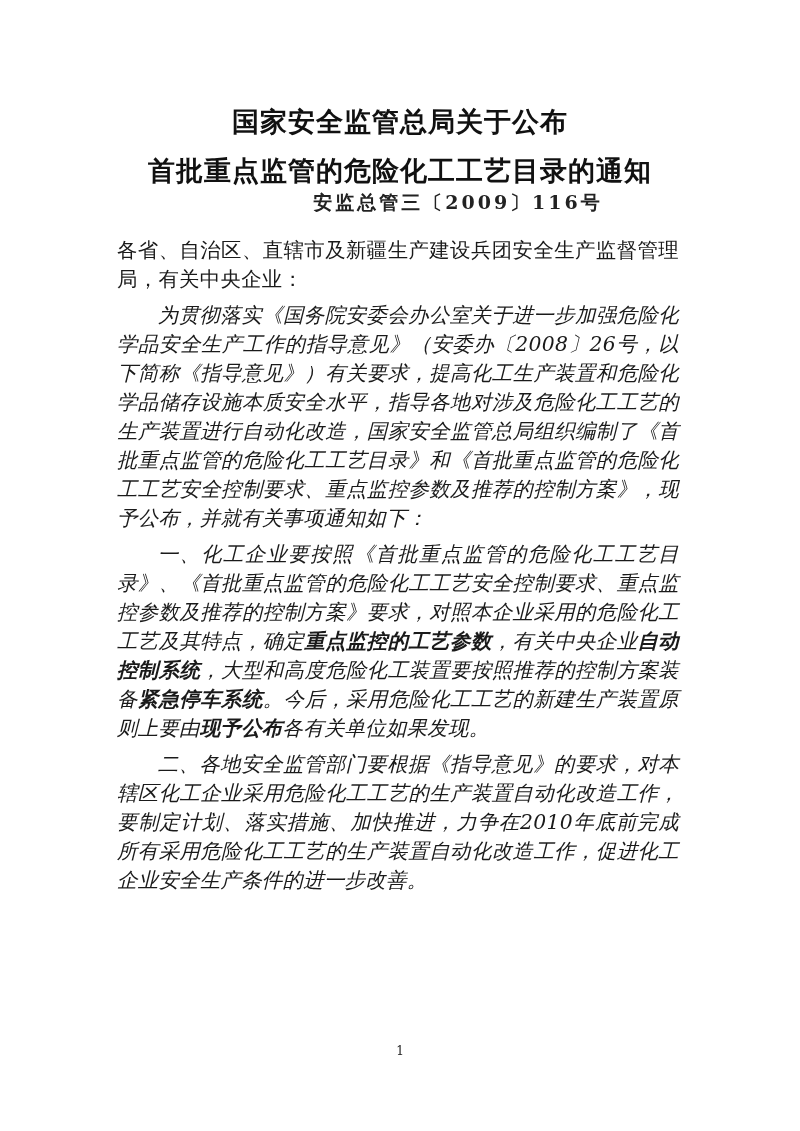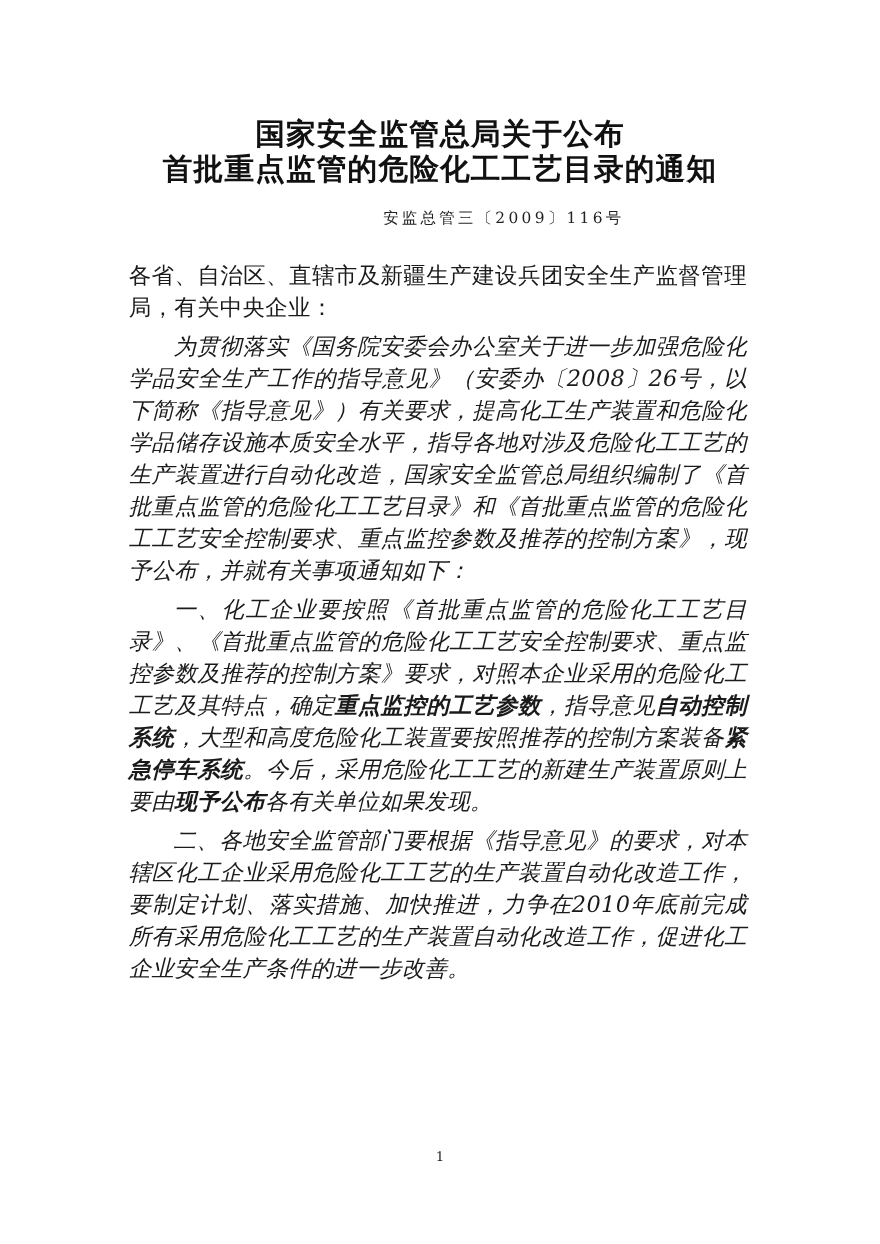--- a/index.html
+++ b/index.html
@@ -3,40 +3,40 @@
 <meta charset="utf-8">
 <style>
   html, body { margin: 0; padding: 0; background: #ffffff; }
   body { width: 800px; height: 1131px; position: relative; overflow: hidden;
          font-family: "DejaVu Serif", "Liberation Serif", serif; color: #1a1a1a; }
   .page { position: absolute; left: 0; top: 0; width: 800px; height: 1131px; background: #fff; }
   .title { position: absolute; left: 0; width: 800px; text-align: center;
            font-family: "DejaVu Sans", "Liberation Sans", sans-serif; font-weight: bold;
            font-size: 27px; letter-spacing: 1px; color: #111; white-space: nowrap; }
   .t1 { top: 104px; }
-  .t2 { top: 136px; }
+  .t2 { top: 153px; }
   .docno { position: absolute; top: 190px; left: 0; width: 800px; text-align: center;
-           font-size: 14px; letter-spacing: 3px; color: #222; white-space: nowrap; padding-left: 116px; box-sizing: border-box; }
+           font-size: 19px; letter-spacing: 3px; color: #222; white-space: nowrap; padding-left: 116px; box-sizing: border-box; font-weight: bold; }
   .body { position: absolute; left: 117px; top: 236px; width: 562px; }
   .para { font-size: 20.4px; line-height: 29px; text-align: justify; text-align-last: left;
           margin: 0 0 7px 0; letter-spacing: 0.3px; word-break: break-all; }
   .indent { text-indent: 2em; font-style: italic; }
   .b { font-weight: bold; font-family: "DejaVu Sans", "Liberation Sans", sans-serif; }
   .pageno { position: absolute; top: 1044px; left: 0; width: 800px; text-align: center;
             font-size: 12px; color: #222; }
 </style>
 </head>
 <body>
 
 <div class="page">
   <div class="title t1">国家安全监管总局关于公布</div>
   <div class="title t2">首批重点监管的危险化工工艺目录的通知</div>
   <div class="docno">安监总管三〔2009〕116号</div>
 
   <div class="body">
     <p class="para">各省、自治区、直辖市及新疆生产建设兵团安全生产监督管理局，有关中央企业：</p>
     <p class="para indent">为贯彻落实《国务院安委会办公室关于进一步加强危险化学品安全生产工作的指导意见》（安委办〔2008〕26号，以下简称《指导意见》）有关要求，提高化工生产装置和危险化学品储存设施本质安全水平，指导各地对涉及危险化工工艺的生产装置进行自动化改造，国家安全监管总局组织编制了《首批重点监管的危险化工工艺目录》和《首批重点监管的危险化工工艺安全控制要求、重点监控参数及推荐的控制方案》，现予公布，并就有关事项通知如下：</p>
-    <p class="para indent"><span>一、化工企业要按照《首批重点监管的危险化工工艺目录》、《首批重点监管的危险化工工艺安全控制要求、重点监控参数及推荐的控制方案》要求，对照本企业采用的危险化工工艺及其特点，确定</span><span class="b">重点监控的工艺参数</span><span>，指导意见</span><span class="b">自动控制系统</span><span>，大型和高度危险化工装置要按照推荐的控制方案装备</span><span class="b">紧急停车系统</span><span>。今后，采用危险化工工艺的新建生产装置原则上要由</span><span class="b">现予公布</span><span>各有关单位如果发现。</span></p>
+    <p class="para indent"><span>一、化工企业要按照《首批重点监管的危险化工工艺目录》、《首批重点监管的危险化工工艺安全控制要求、重点监控参数及推荐的控制方案》要求，对照本企业采用的危险化工工艺及其特点，确定</span><span class="b">重点监控的工艺参数</span><span>，有关中央企业</span><span class="b">自动控制系统</span><span>，大型和高度危险化工装置要按照推荐的控制方案装备</span><span class="b">紧急停车系统</span><span>。今后，采用危险化工工艺的新建生产装置原则上要由</span><span class="b">现予公布</span><span>各有关单位如果发现。</span></p>
     <p class="para indent">二、各地安全监管部门要根据《指导意见》的要求，对本辖区化工企业采用危险化工工艺的生产装置自动化改造工作，要制定计划、落实措施、加快推进，力争在2010年底前完成所有采用危险化工工艺的生产装置自动化改造工作，促进化工企业安全生产条件的进一步改善。</p>
   </div>
 
   <div class="pageno">1</div>
 </div>
 
 </body></html>

